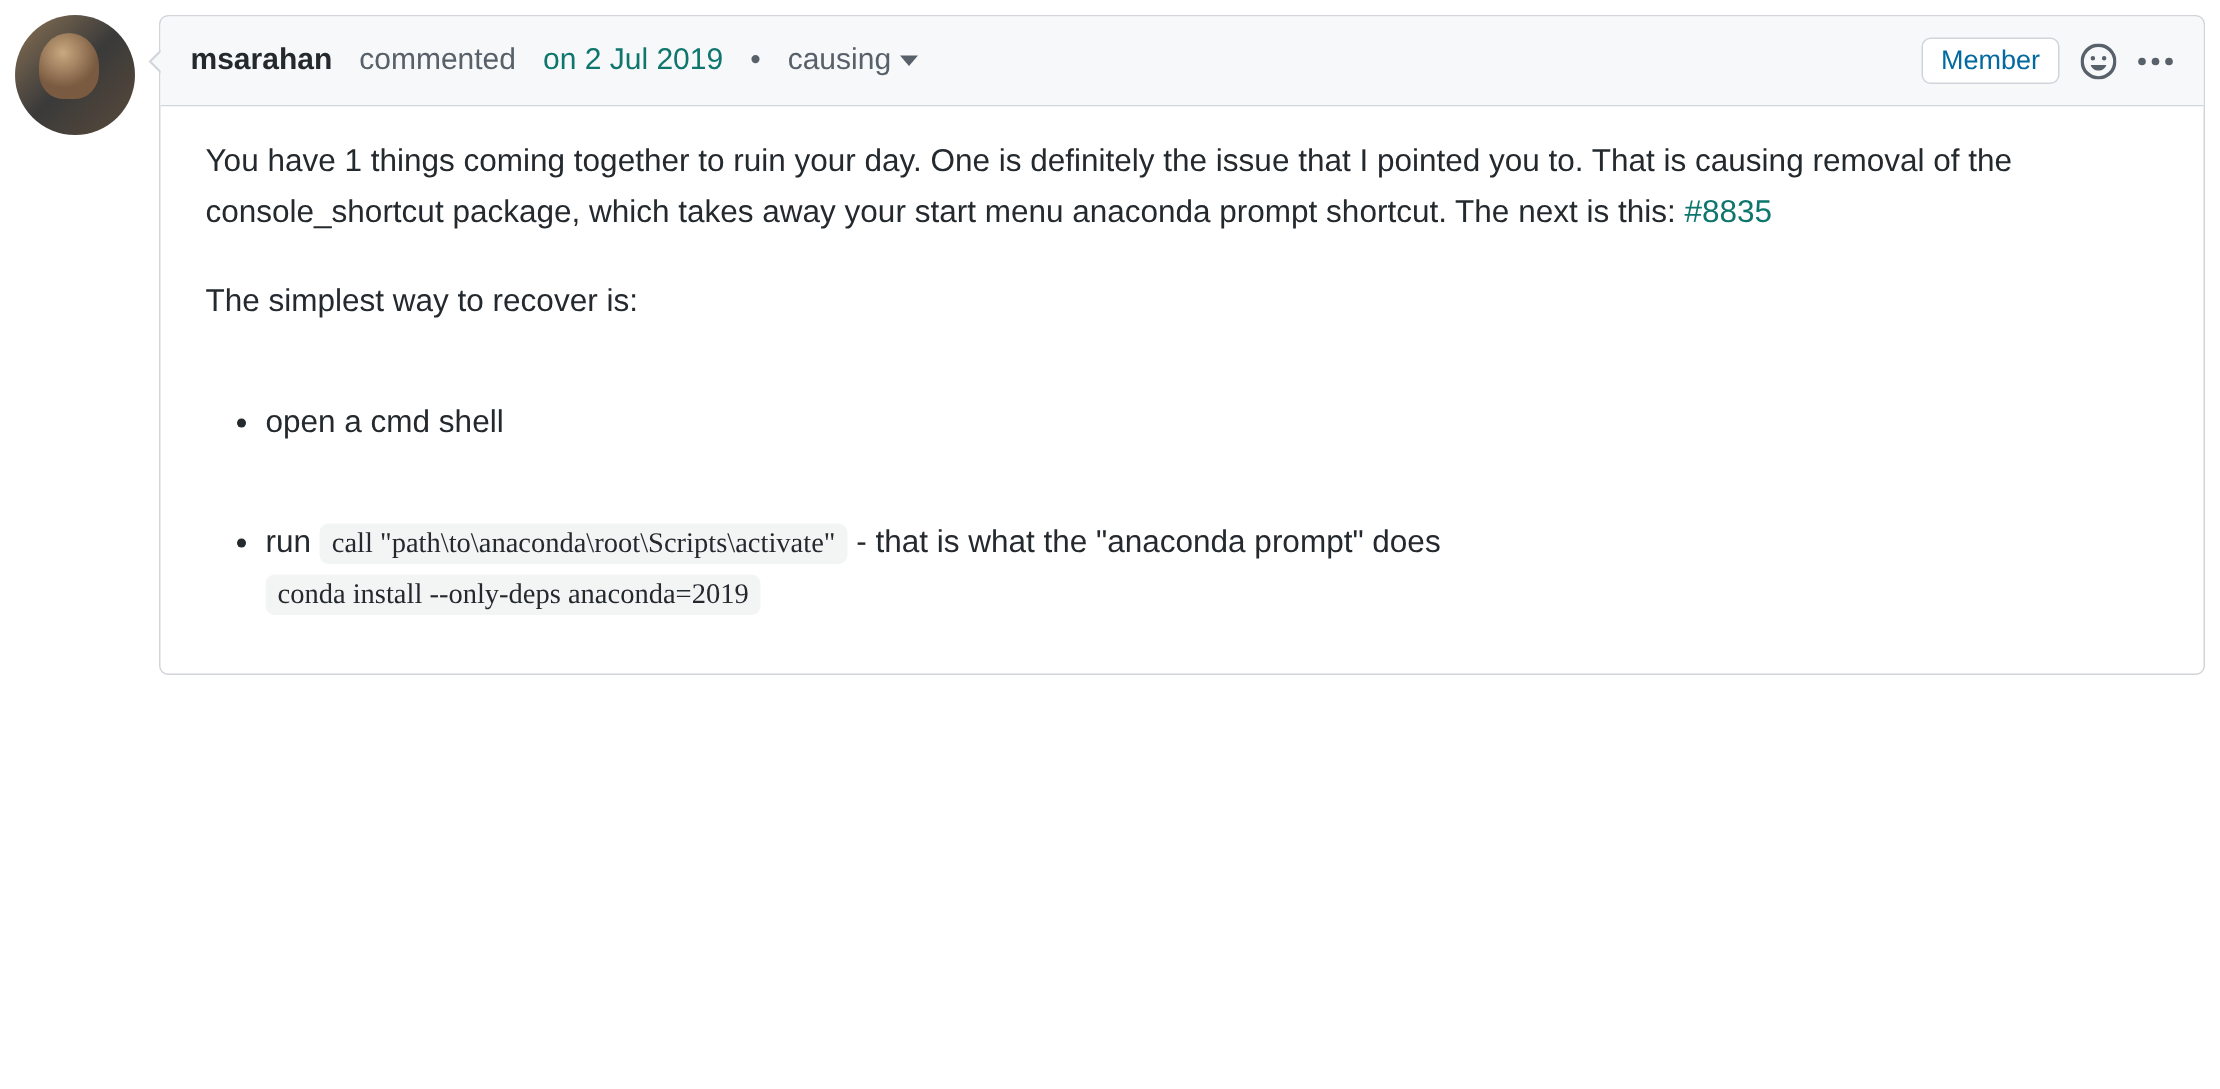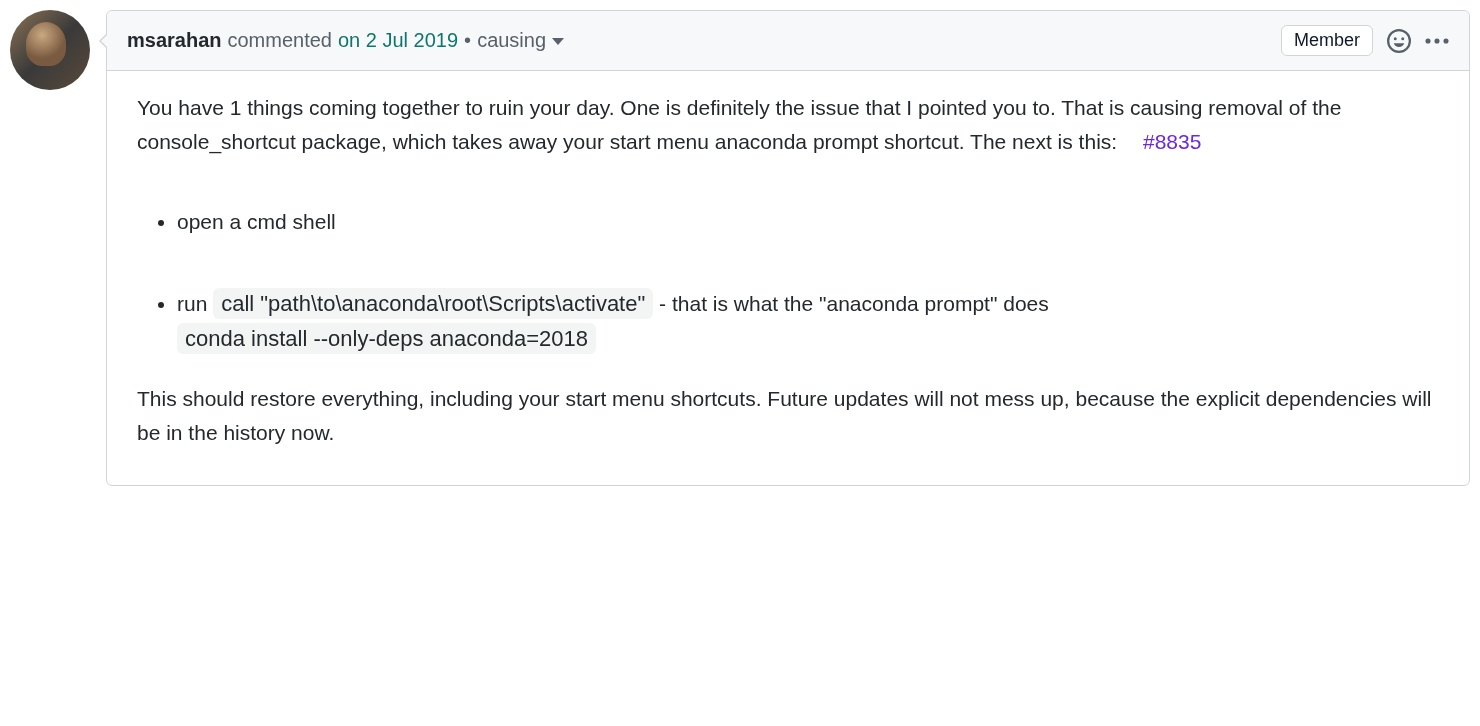--- a/index.html
+++ b/index.html
@@ -67,38 +67,38 @@
       padding: 14px 20px;
       display: flex;
       align-items: center;
       justify-content: space-between;
     }
     .header-left {
       font-size: 20px;
       color: #586069;
       display: flex;
       align-items: center;
-      gap: 6px;
+      gap: 18px;
     }
     .author {
       font-weight: 600;
       color: #24292e;
     }
     .header-right {
       display: flex;
       align-items: center;
       gap: 14px;
     }
     .badge {
       border: 1px solid #d1d5da;
       border-radius: 6px;
       padding: 4px 12px;
       font-size: 18px;
       font-weight: 500;
-      color: #0f172a;
+      color: #0369a1;
       background: #fff;
     }
     .icon-btn {
       color: #586069;
       cursor: pointer;
       display: inline-flex;
       align-items: center;
     }
     .triangle-down {
       display: inline-block;
@@ -112,38 +112,37 @@
     .comment-body {
       padding: 20px 30px 10px 30px;
       font-size: 21px;
       line-height: 1.6;
       color: #24292e;
     }
     .comment-body p {
       margin-bottom: 26px;
     }
     .comment-body a {
-      color: #6d28d9;
+      color: #0f766e;
       text-decoration: none;
-      margin-left: 20px;
     }
     .comment-body ul {
       padding-left: 40px;
       margin-bottom: 26px;
     }
     .comment-body li {
       margin-bottom: 10px;
       margin-top: 47px;
     }
     .comment-body code {
-      font-family: Liberation Sans, sans-serif;
+      font-family: Liberation Serif, serif;
       background: rgba(27,31,35,0.05);
       border-radius: 6px;
       padding: 3px 8px;
-      font-size: 22px;
+      font-size: 19px;
     }
   </style>
 </head>
 <body>
 
 <div class="comment-wrap">
   <div class="avatar"></div>
   <div class="comment-box">
     <div class="comment-header">
       <div class="header-left">
@@ -169,23 +168,23 @@
               <circle cx="8" cy="8" r="1.7"></circle>
               <circle cx="14" cy="8" r="1.7"></circle>
             </svg>
         </span>
       </div>
     </div>
     <div class="comment-body">
       <p>
         <span>You have 1 things coming together to ruin your day. One is definitely the issue that I pointed you to. That is causing removal of the console_shortcut package, which takes away your start menu anaconda prompt shortcut. The next is this: </span><a>#8835</a>
       </p>
+      <p>The simplest way to recover is:</p>
       <ul>
         <li>open a cmd shell</li>
         <li>
           <span>run </span><code>call "path\to\anaconda\root\Scripts\activate"</code><span> - that is what the "anaconda prompt" does</span><br>
-          <code>conda install --only-deps anaconda=2018</code>
+          <code>conda install --only-deps anaconda=2019</code>
         </li>
       </ul>
-      <p>This should restore everything, including your start menu shortcuts. Future updates will not mess up, because the explicit dependencies will be in the history now.</p>
     </div>
   </div>
 </div>
 
 </body></html>

